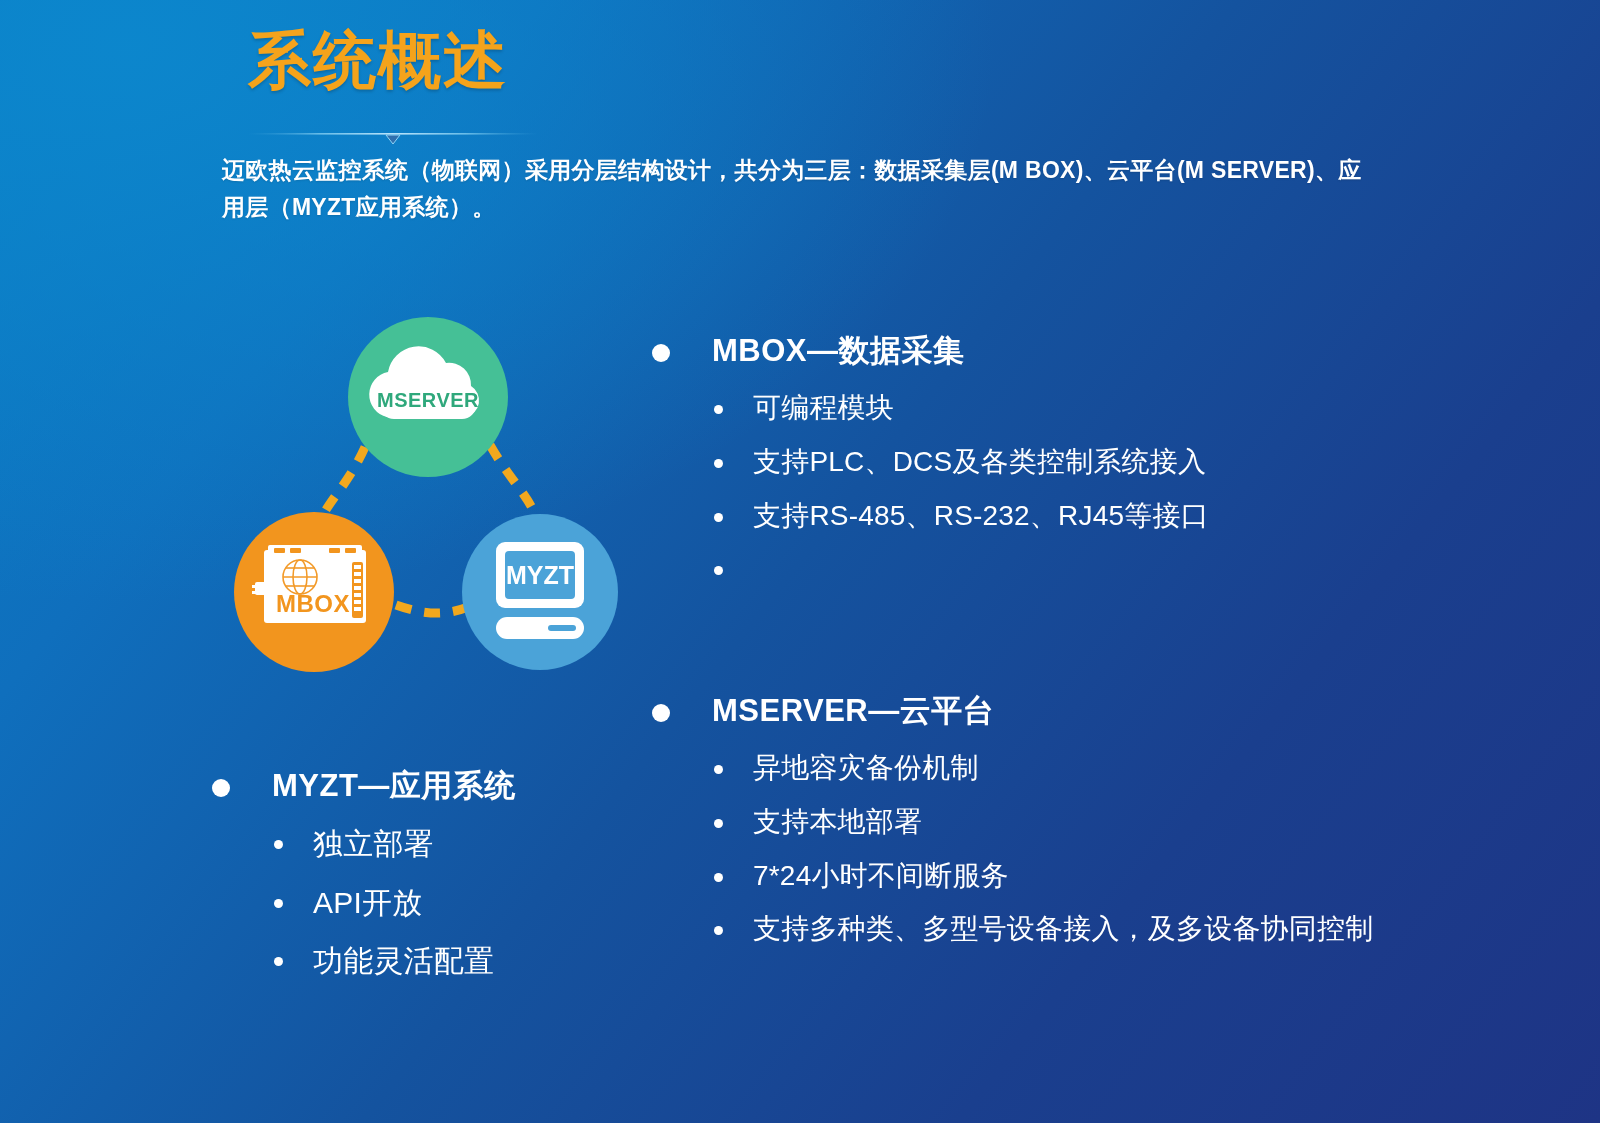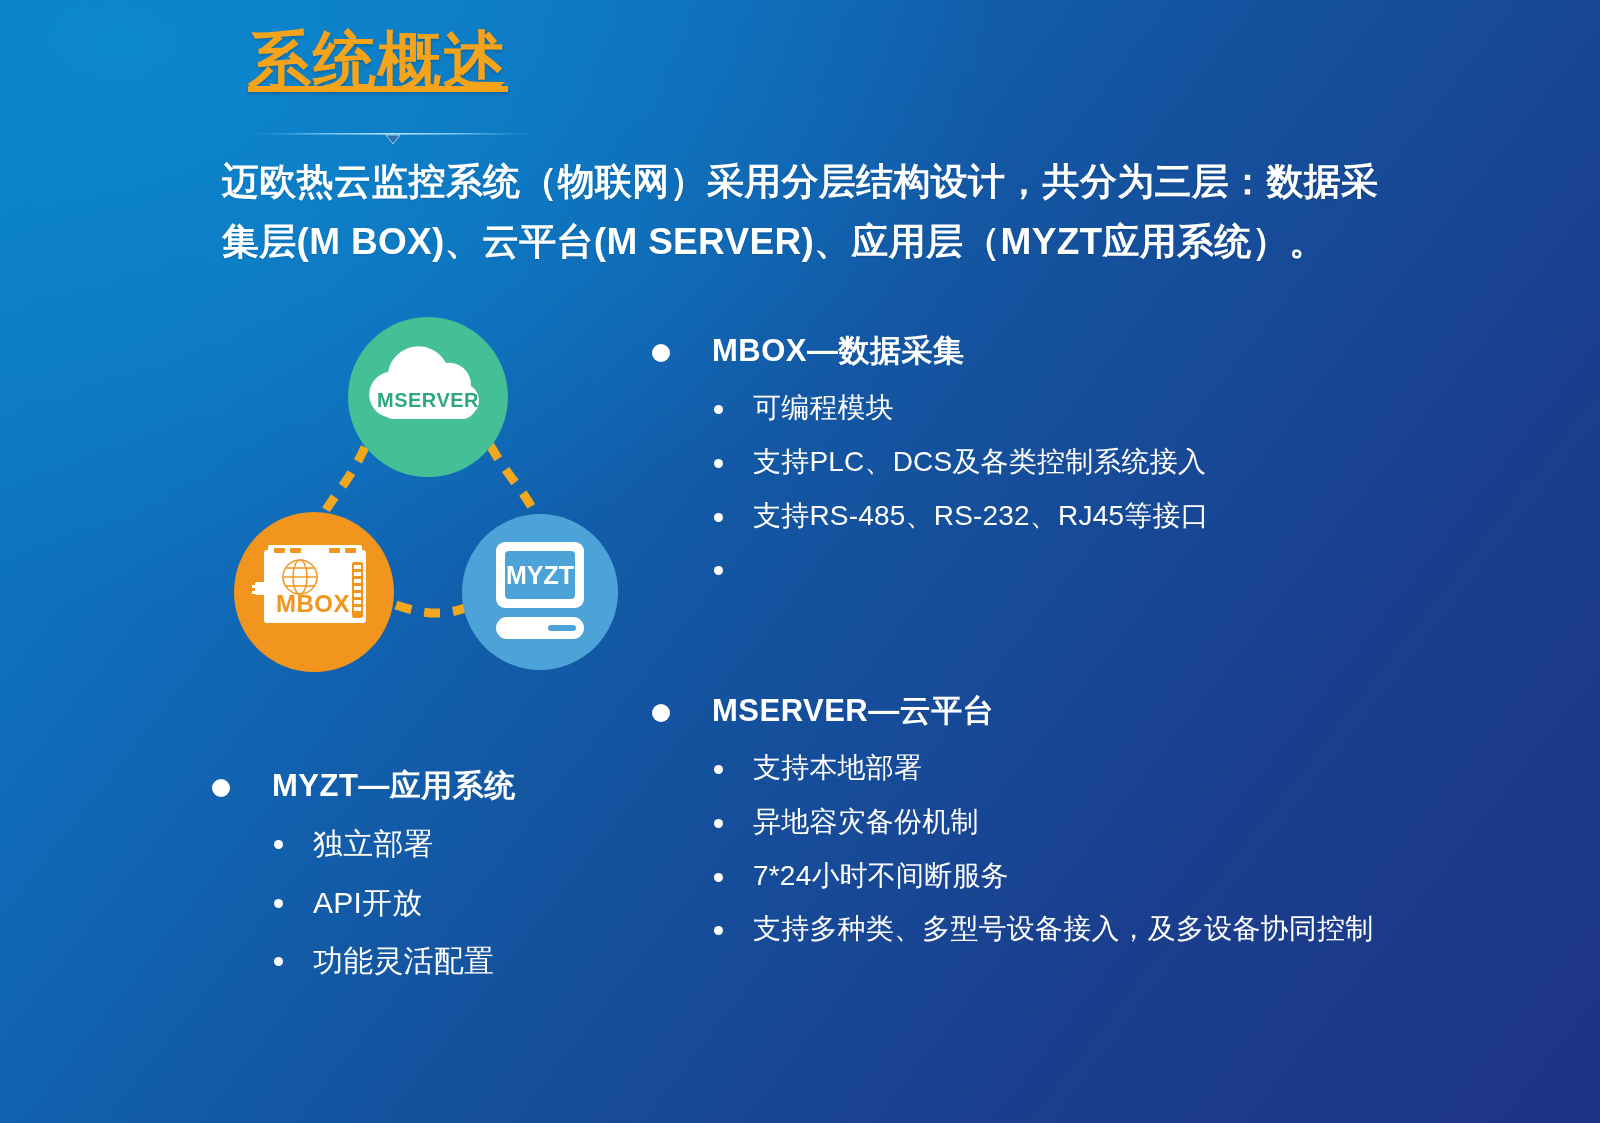--- a/index.html
+++ b/index.html
@@ -22,31 +22,30 @@
   }
   .title-text {
     font-size:63px;
     font-weight:bold;
     color:#f5a31b;
     letter-spacing:2px;
     line-height:1.12;
     font-family:"DejaVu Sans","Liberation Sans",sans-serif;
     text-shadow:0 2px 3px rgba(0,0,0,0.18);
     white-space:nowrap;
-    text-decoration:underline;
   }
   .title-rule {
     position:absolute; left:0px; top:104px; width:290px; height:18px;
   }
 
   
   .lead {
     position:absolute; left:222px; top:152px; width:1160px;
     color:#ffffff;
-    font-size:37px;
+    font-size:23px;
     font-weight:bold;
     line-height:1.62;
     letter-spacing:0.3px;
     text-shadow:0 1px 2px rgba(0,0,0,0.12);
   }
 
   
   .diagram { position:absolute; left:180px; top:305px; width:470px; height:390px; }
 
   
@@ -205,25 +204,25 @@
 </div>
 
 <div class="section" id="sec-mserver">
   <div class="sec-head">
     <span class="bullet"></span>
     <span>MSERVER—云平台</span>
   </div>
   <div class="sub-list">
     <div class="sub-item">
       <span class="dot"></span>
+      <span>异地容灾备份机制</span>
+    </div>
+    <div class="sub-item">
+      <span class="dot"></span>
       <span>支持本地部署</span>
-    </div>
-    <div class="sub-item">
-      <span class="dot"></span>
-      <span>异地容灾备份机制</span>
     </div>
     <div class="sub-item">
       <span class="dot"></span>
       <span>7*24小时不间断服务</span>
     </div>
     <div class="sub-item">
       <span class="dot"></span>
       <span>支持多种类、多型号设备接入，及多设备协同控制</span>
     </div>
   </div>

